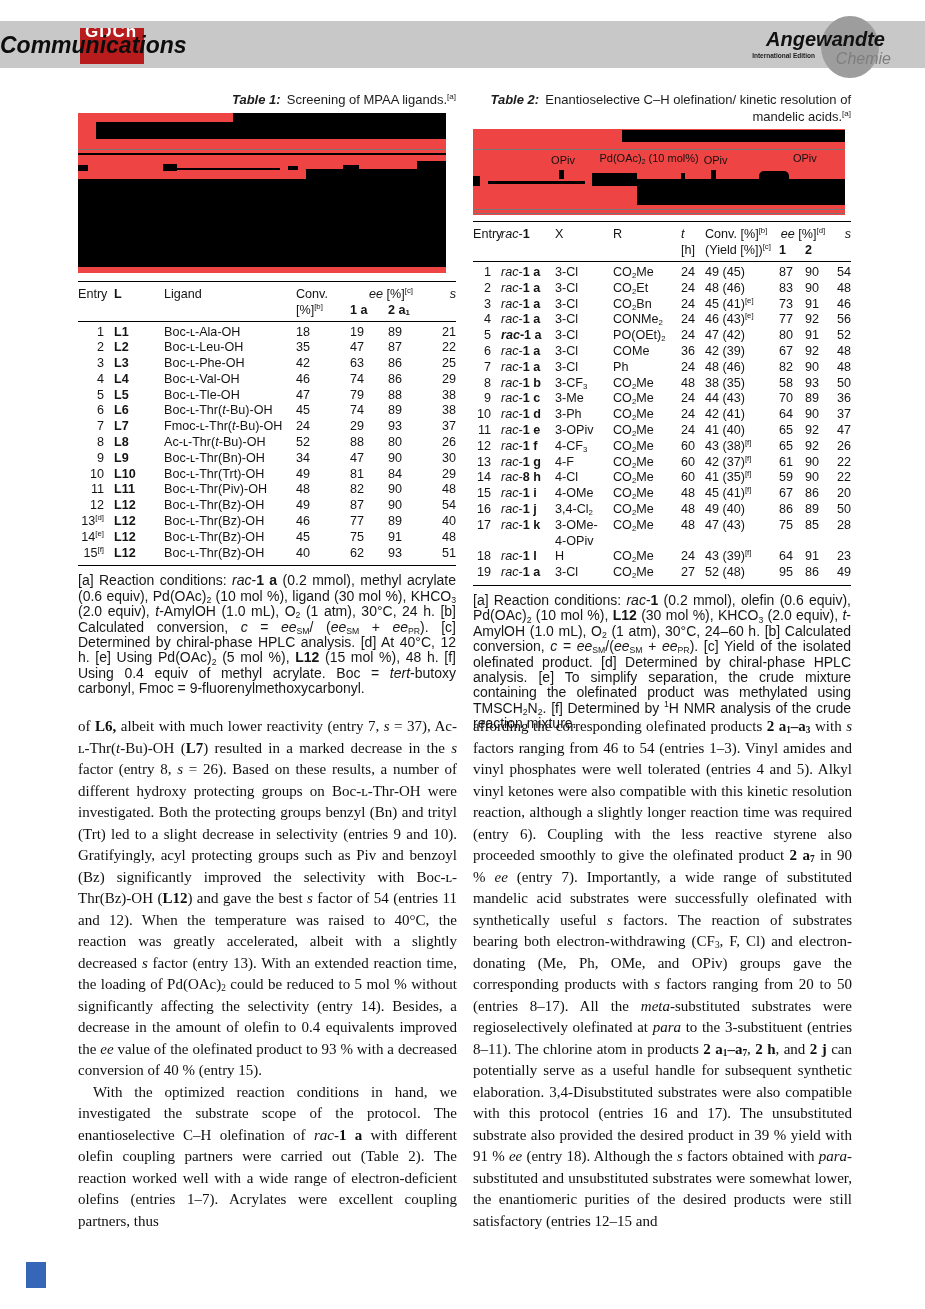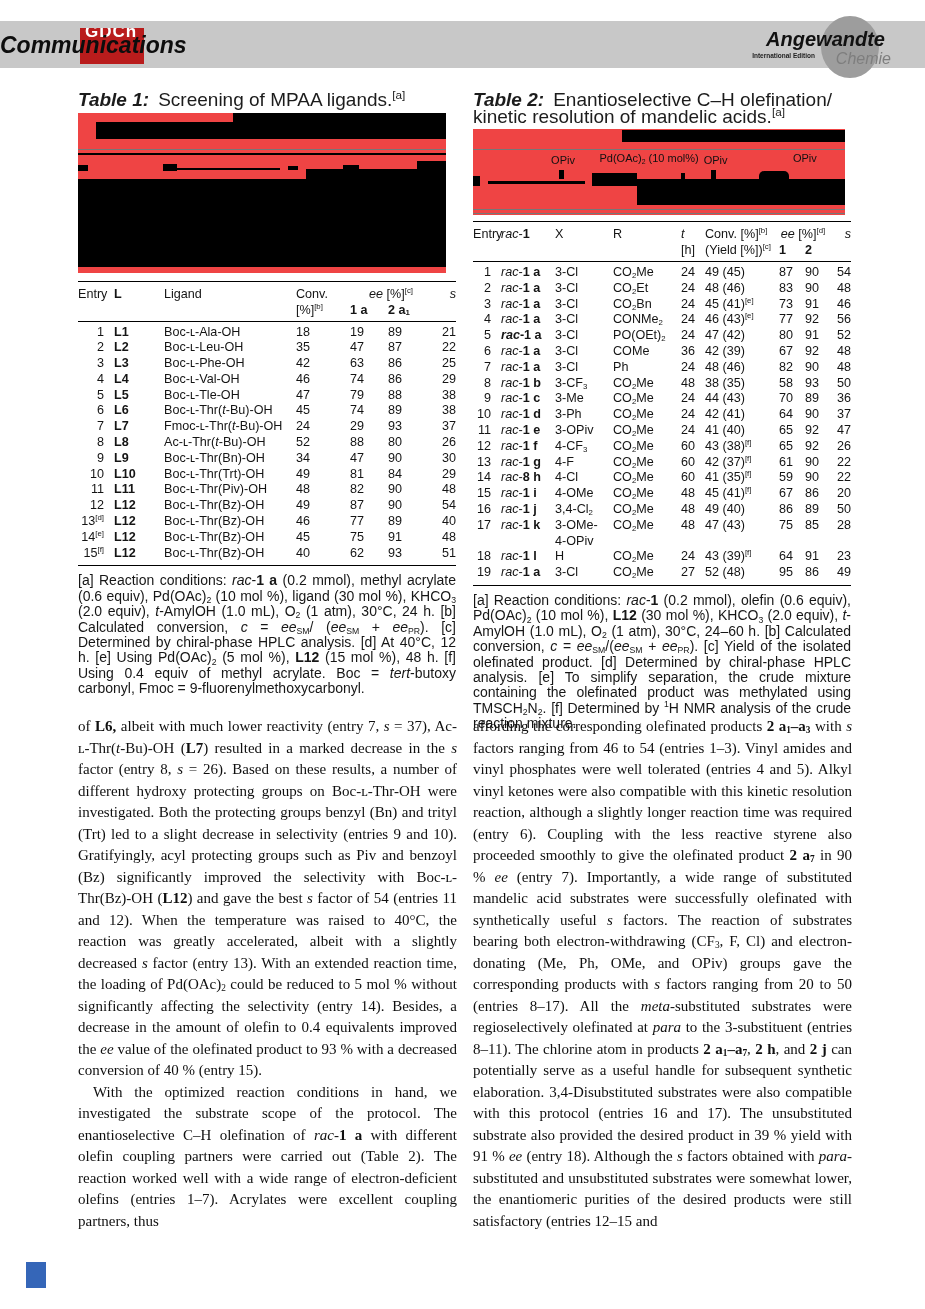--- a/index.html
+++ b/index.html
@@ -15,21 +15,21 @@
   .brand{position:absolute;right:18px;top:14px;width:210px;height:66px;}
   .brand-ellipse{position:absolute;right:28px;top:2px;width:58px;height:62px;background:#9d9d9d;border-radius:50%;}
   .brand-name{position:absolute;right:22px;top:14px;font-size:20px;font-weight:bold;font-style:italic;color:#111;white-space:nowrap;}
   .brand-edition{position:absolute;right:92px;top:38px;font-size:6.5px;font-weight:bold;color:#222;}
   .brand-chemie{position:absolute;right:16px;top:36px;font-size:16px;color:#7e7e7e;font-style:italic;}
 
   
   .colL{position:absolute;left:78px;top:92px;width:378px;}
   .colR{position:absolute;left:473px;top:92px;width:378px;}
 
-  .caption{font-size:19px;line-height:16.5px;color:#1c1c1c;margin-bottom:4px;}
+  .caption{font-size:13px;line-height:16.5px;color:#1c1c1c;margin-bottom:4px;text-align:right;}
   sup{font-size:0.62em;vertical-align:super;line-height:0;}
   sub{font-size:0.62em;vertical-align:baseline;position:relative;top:0.25em;line-height:0;}
 
   
   .scheme{position:relative;background:#ef4444;overflow:hidden;}
   .scheme1{width:368px;height:160px;margin:4px 0 8px 0;}
   .scheme2{width:372px;height:86px;margin:4px 0 6px 0;}
   .blk{position:absolute;background:#000;}
   .hair{position:absolute;background:#777;height:1px;}
   .schemelabel{position:absolute;font-size:11px;color:#111;white-space:nowrap;}

